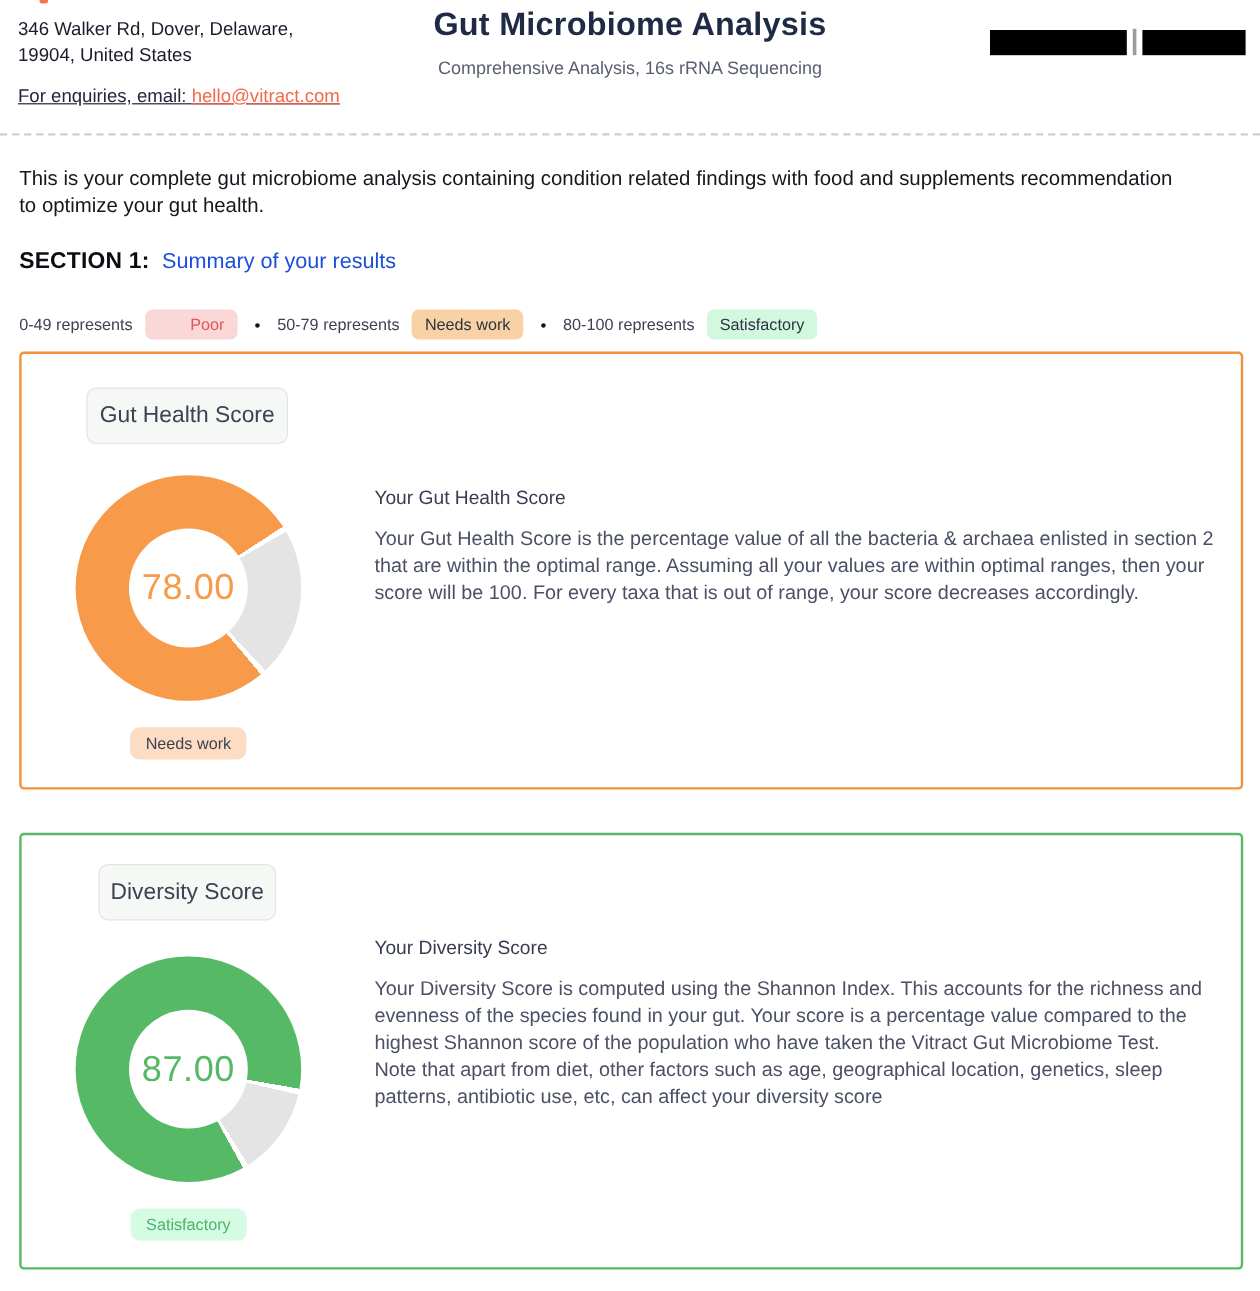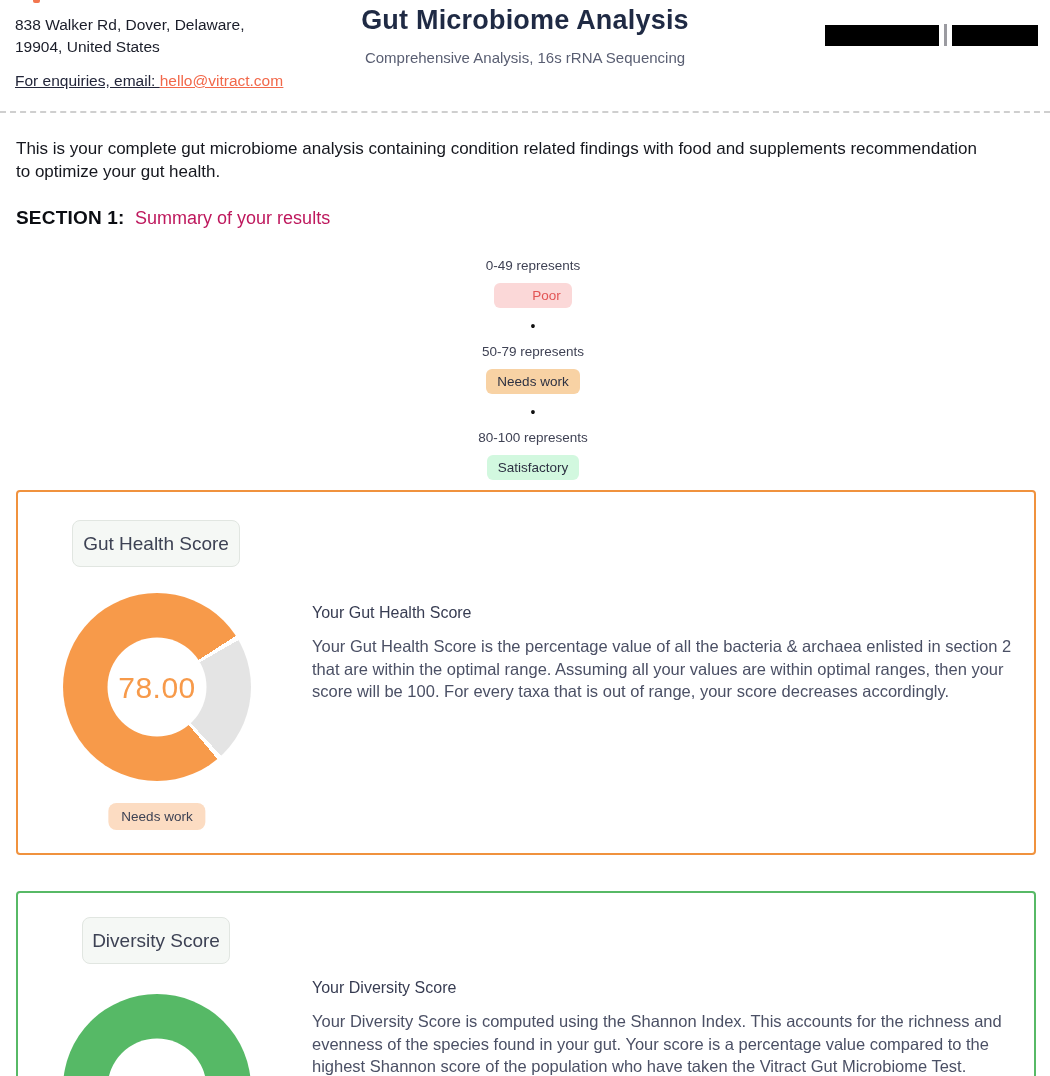--- a/index.html
+++ b/index.html
@@ -25,24 +25,24 @@
   .redactions { position: absolute; right: 12px; top: 24px; display: flex; align-items: center; }
   .redact { height: 21px; background: #000000; }
   .r1 { width: 114px; }
   .r2 { width: 86px; }
   .rdiv { width: 3px; height: 22px; background: #9b9ba1; margin: 0 5px; }
 
   
   .intro { margin: 24px 16px 0 16px; max-width: 962px; font-size: 17px; line-height: 23px; color: #15171e; }
   .section-head { margin: 24px 0 0 16px; }
   .sec-label { font-size: 19px; font-weight: 800; color: #0b0d12; letter-spacing: 0.2px; }
-  .sec-title { font-size: 18px; color: #be185d; margin-left: 6px; }
+  .sec-title { font-size: 18px; color: #1d4ed8; margin-left: 6px; }
 
   
-  .legend { margin: 29px 0 0 16px; display: flex; align-items: center; gap: 10px; font-size: 13.5px; color: #3f4254; flex-direction: column; }
+  .legend { margin: 29px 0 0 16px; display: flex; align-items: center; gap: 10px; font-size: 13.5px; color: #3f4254; }
   .badge { display: inline-block; padding: 5px 11px; border-radius: 6px; font-size: 13.5px; }
   .badge.poor { background: #fbd8d8; color: #e25555; padding-left: 38px; }
   .badge.needswork { background: #f8d2a4; color: #2d3142; }
   .badge.satisfactory { background: #d2f8df; color: #2d3142; }
   .dot { color: #111; font-size: 14px; margin: 0 4px; }
 
   
   .card { position: relative; margin-left: 16px; width: 1020px; border-radius: 4px; background: #fff; padding-left: 44px; }
   .card.orange { margin-top: 10px; height: 365px; border: 2px solid #f0923e; }
   .card.green  { margin-top: 36px; height: 364px; border: 2px solid #57b966; }
@@ -75,21 +75,21 @@
   .card-text p { margin: 0; font-size: 16.5px; line-height: 22.5px; color: #4b5065; white-space: pre-line; }
 </style>
 </head>
 <body>
 
 <div class="page">
   <div class="speck"></div>
 
   <header>
     <div class="addr">
-      <div>838 Walker Rd, Dover, Delaware,</div>
+      <div>346 Walker Rd, Dover, Delaware,</div>
       <div>19904, United States</div>
       <div class="enquiry">
         <span>For enquiries, email: </span><a class="email">hello@vitract.com</a>
       </div>
     </div>
     <div class="titleblock">
       <h1>Gut Microbiome Analysis</h1>
       <div class="subtitle">Comprehensive Analysis, 16s rRNA Sequencing</div>
     </div>
     <div class="redactions">

